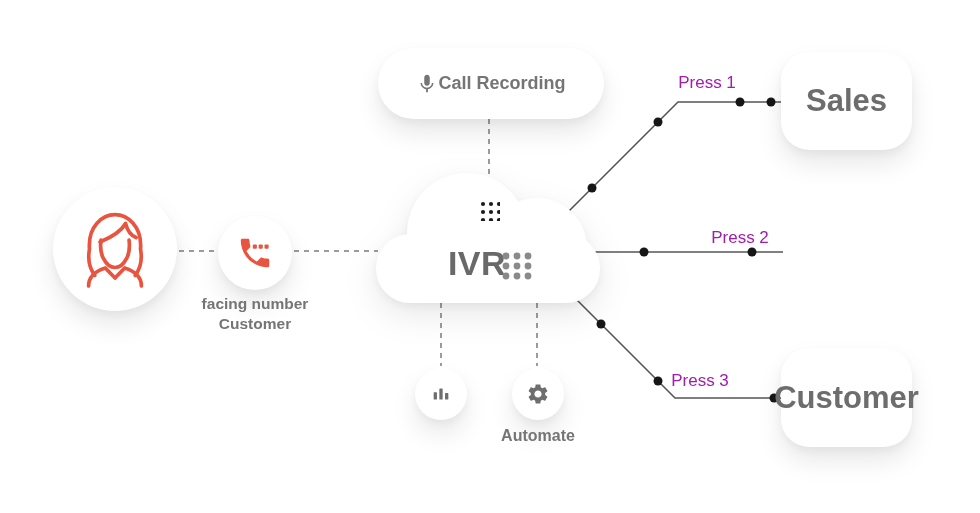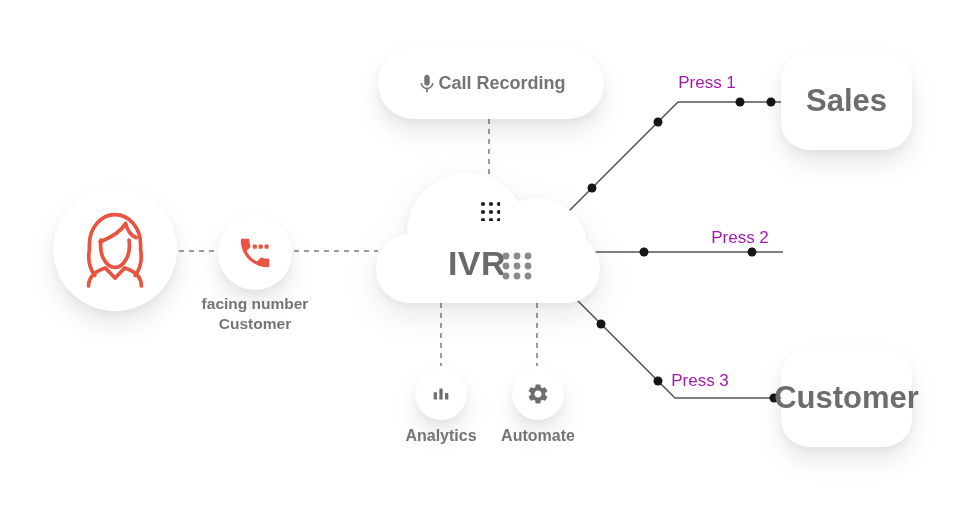--- a/index.html
+++ b/index.html
@@ -168,21 +168,20 @@
     <span class="pill-label">Call Recording</span>
   </div>
 
   <div class="abs circle shadowed analytics-circle">
     <svg width="22" height="22" viewBox="0 0 24 24" fill="#6E6E6E">
       <rect x="4" y="10" width="3.6" height="8" rx="0.6"></rect>
       <rect x="10.2" y="6" width="3.6" height="12" rx="0.6"></rect>
       <rect x="16.4" y="11" width="3.6" height="7" rx="0.6"></rect>
     </svg>
   </div>
-  <div class="abs feature-label analytics-label">Analytics</div>
 
   <div class="abs circle shadowed automate-circle">
     <svg width="24" height="24" viewBox="0 0 24 24" fill="#6E6E6E">
       <path d="M19.14 12.94c.04-.3.06-.61.06-.94s-.02-.64-.07-.94l2.03-1.58c.18-.14.23-.41.12-.61l-1.92-3.32c-.12-.22-.37-.29-.59-.22l-2.39.96c-.5-.38-1.03-.7-1.62-.94l-.36-2.54c-.04-.24-.24-.41-.48-.41h-3.84c-.24 0-.43.17-.47.41l-.36 2.54c-.59.24-1.13.57-1.62.94l-2.39-.96c-.22-.08-.47 0-.59.22L2.74 8.87c-.12.21-.08.47.12.61l2.03 1.58c-.05.3-.09.63-.09.94s.02.64.07.94l-2.03 1.58c-.18.14-.23.41-.12.61l1.92 3.32c.12.22.37.29.59.22l2.39-.96c.5.38 1.03.7 1.62.94l.36 2.54c.05.24.24.41.48.41h3.84c.24 0 .44-.17.47-.41l.36-2.54c.59-.24 1.13-.56 1.62-.94l2.39.96c.22.08.47 0 .59-.22l1.92-3.32c.12-.22.07-.47-.12-.61l-2.01-1.58zM12 15.6c-1.98 0-3.6-1.62-3.6-3.6s1.62-3.6 3.6-3.6 3.6 1.62 3.6 3.6-1.62 3.6-3.6 3.6z"></path>
     </svg>
   </div>
   <div class="abs feature-label automate-label">Automate</div>
 
   <div class="abs press-label press-1">Press 1</div>
   <div class="abs press-label press-2">Press 2</div>

